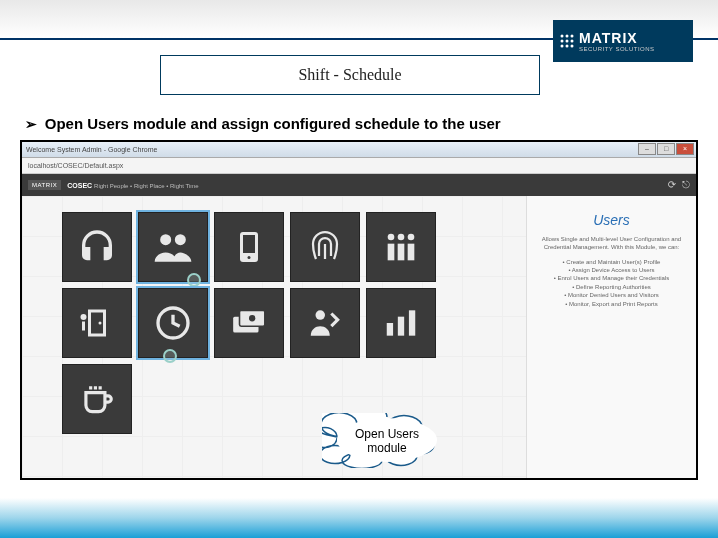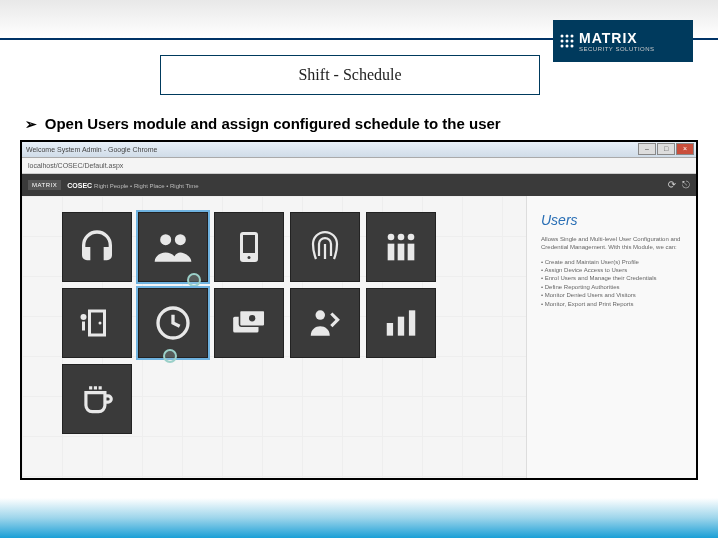--- a/index.html
+++ b/index.html
@@ -183,20 +183,21 @@
     border-radius: 50%;
     background: rgba(200,230,225,0.2);
   }
   .side-panel {
     width: 170px;
     background: rgba(250,250,250,0.9);
     border-left: 1px solid #ddd;
     padding: 16px 14px;
     font-size: 7px;
     color: #555;
+    text-align: center;
   }
   .side-title {
     color: #2a6fb5;
     font-size: 14px;
     font-style: italic;
     margin-bottom: 8px;
   }
   .side-desc {
     font-size: 6px;
     line-height: 1.3;
@@ -379,15 +380,25 @@
           <div>Create and Maintain User(s) Profile</div>
           <div>Assign Device Access to Users</div>
           <div>Enrol Users and Manage their Credentials</div>
           <div>Define Reporting Authorities</div>
           <div>Monitor Denied Users and Visitors</div>
           <div>Monitor, Export and Print Reports</div>
         </div>
     </div>
   </div>
 
+  <div class="callout">
+    <svg width="130" height="55" viewBox="0 0 130 55" style="position:absolute;top:0;left:0">
+      <path d="M15,25 a12,10 0 1,1 0,-1 M35,12 a18,12 0 1,1 0,-1 M65,5 a40,20 0 1,1 0,-1 M100,15 a18,12 0 1,1 0,-1 M112,32 a12,9 0 1,1 0,-1 M95,43 a16,10 0 1,1 0,-1 M60,48 a20,8 0 1,1 0,-1 M28,42 a15,9 0 1,1 0,-1" fill="#fff" stroke="#1a5a8a" stroke-width="1.5"></path>
+      <ellipse cx="65" cy="27" rx="50" ry="22" fill="#fff" stroke="none"></ellipse>
+    </svg>
+    <div class="callout-text">
+      <span>Open Users</span><br>
+      <span>module</span>
+    </div>
+  </div>
 </div>
 
 <div class="bottom-gradient"></div>
 
 </body></html>

